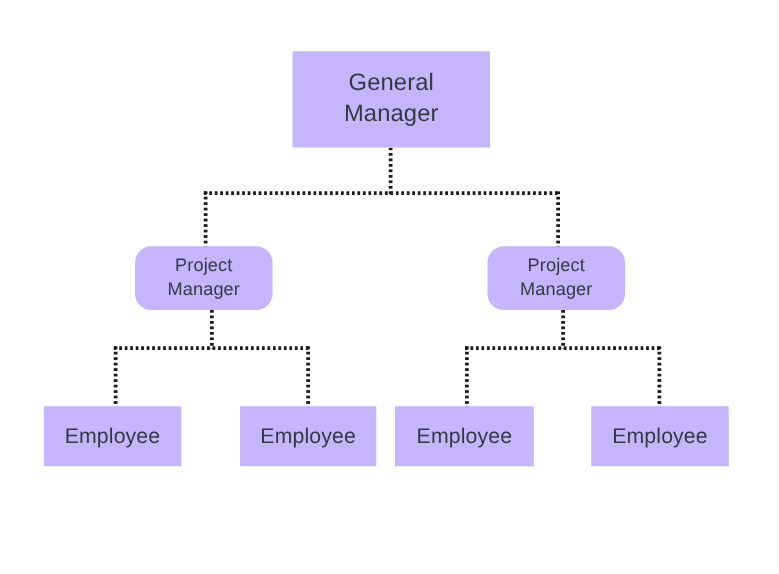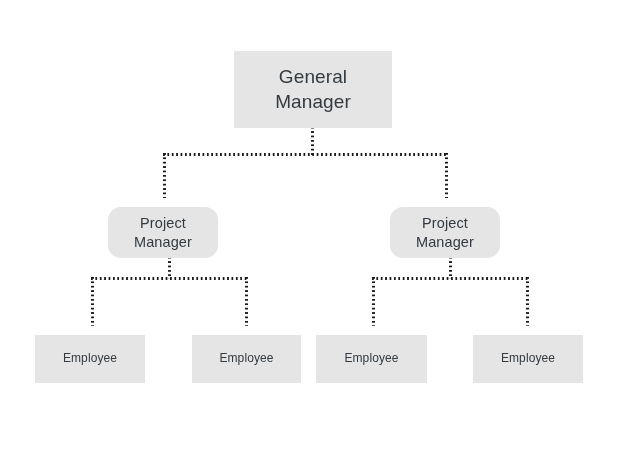--- a/index.html
+++ b/index.html
@@ -14,43 +14,42 @@
   #org-chart-canvas {
     position: relative;
     width: 623px;
     height: 459px;
     background: #ffffff;
     overflow: hidden;
   }
   .node-box {
     position: absolute;
     box-sizing: border-box;
-    background: #e5e5e5;
+    background: #c4b5fd;
     color: #333a40;
     display: flex;
     align-items: center;
     justify-content: center;
     text-align: center;
     line-height: 1.28;
     white-space: pre-line;
     letter-spacing: 0.1px;
     z-index: 2;
-    margin-top: 10px;
   }
   .node-level-0 {
     font-size: 19px;
     font-weight: 400;
   }
   .node-level-1 {
     font-size: 14.5px;
     font-weight: 400;
     border-radius: 13px;
   }
   .node-level-2 {
-    font-size: 12px;
+    font-size: 17px;
     font-weight: 400;
   }
   
   .conn {
     position: absolute;
     z-index: 1;
   }
   .conn-v {
     width: 3px;
     background-image: linear-gradient(

